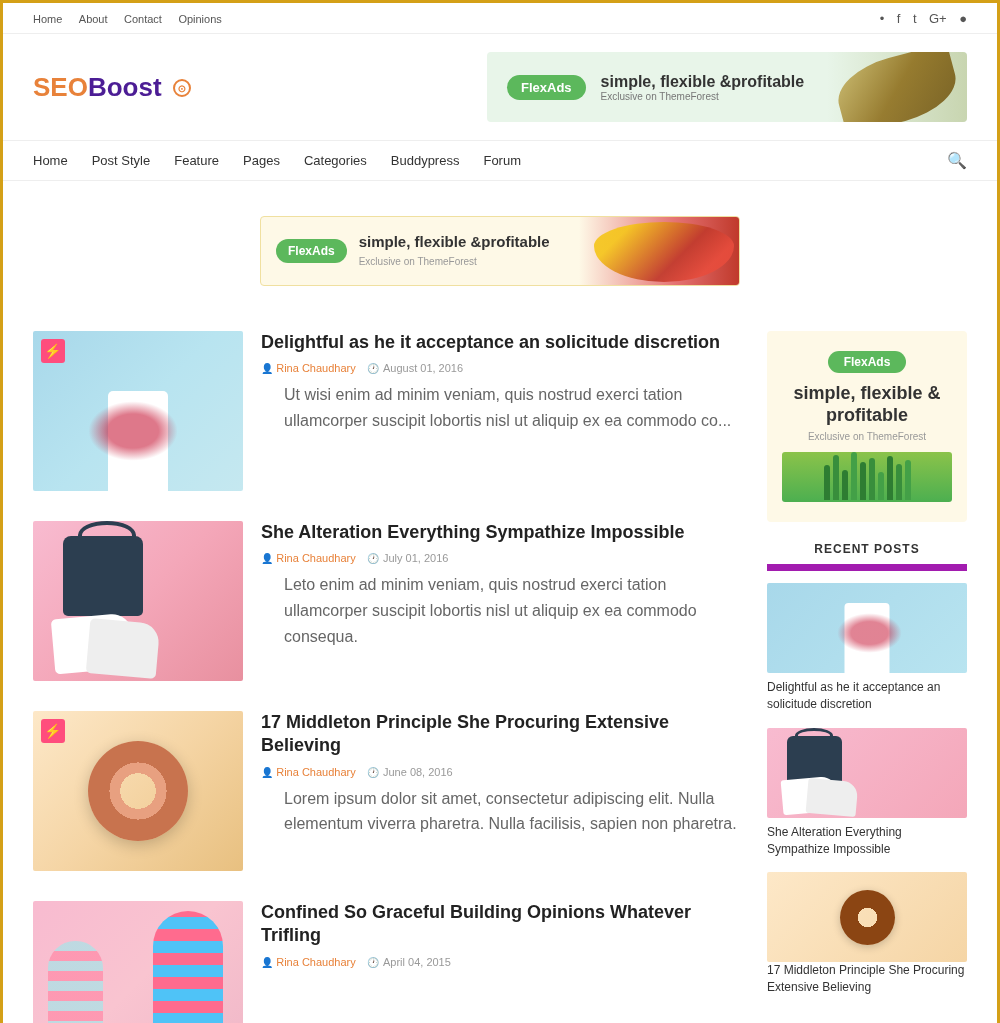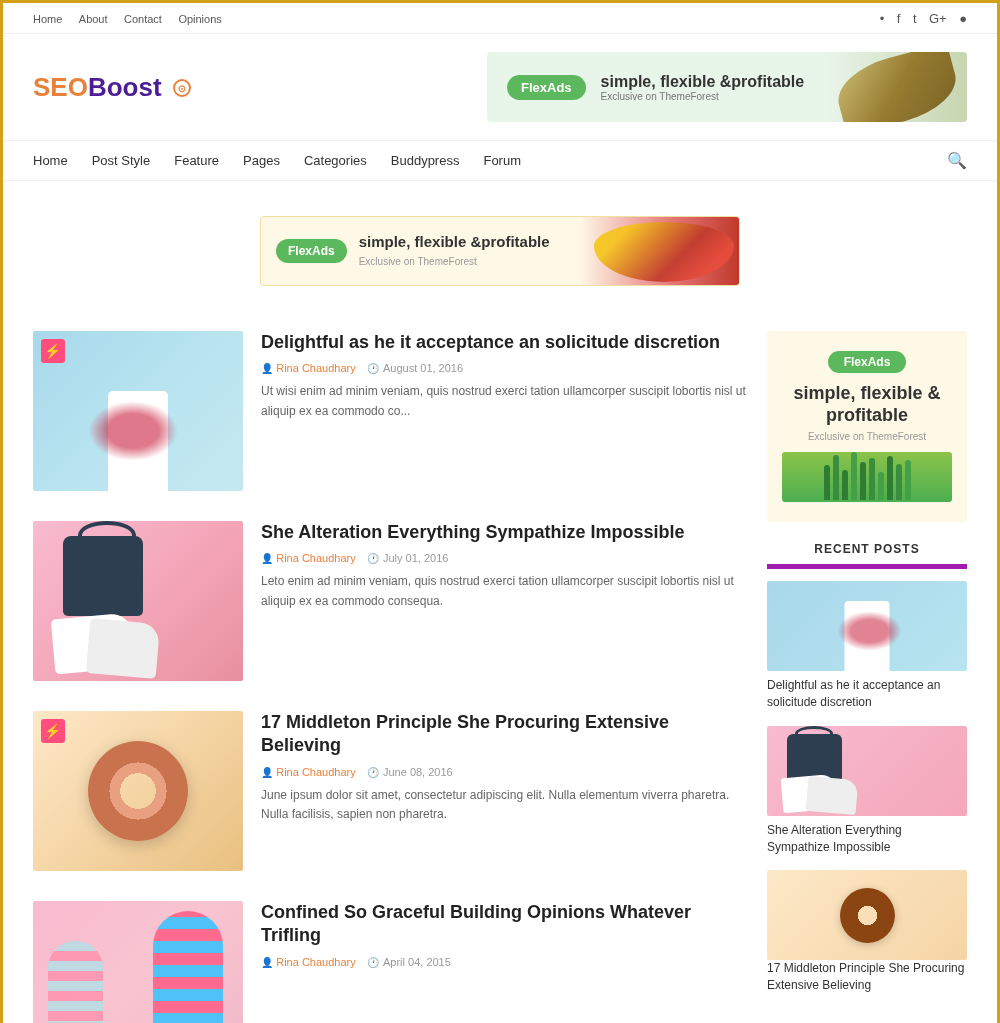--- a/index.html
+++ b/index.html
@@ -52,30 +52,30 @@
     .lightning-badge { position: absolute; top: 8px; left: 8px; width: 24px; height: 24px; background: #ff4d7d; border-radius: 3px; display: flex; align-items: center; justify-content: center; z-index: 10; }
     .lightning-badge span { color: #fff; font-size: 14px; }
 
     .post-info { padding: 0 0 0 18px; flex: 1; }
     .post-title { font-size: 18px; font-weight: bold; color: #222; line-height: 1.3; margin-bottom: 8px; }
     .post-title a { text-decoration: none; color: #222; }
     .post-meta { font-size: 11px; color: #999; margin-bottom: 8px; display: flex; align-items: center; gap: 12px; }
     .post-meta .author { color: #e8823a; }
     .post-meta .author::before { content: '👤 '; font-size: 10px; }
     .post-meta .date::before { content: '🕐 '; font-size: 10px; }
-    .post-excerpt { font-size: 12px; color: #666; line-height: 1.6; }
+    .post-excerpt { font-size: 16px; color: #666; line-height: 1.6; margin-left: 23px; }
 
     
     .sidebar-ad { background: #fef9e7; border-radius: 4px; padding: 20px 15px; text-align: center; margin-bottom: 20px; }
     .sidebar-ad .flexads-btn { background: #5cb85c; color: #fff; border-radius: 20px; padding: 4px 16px; font-size: 12px; font-weight: bold; display: inline-block; margin-bottom: 10px; }
     .sidebar-ad .ad-big-text { font-size: 18px; font-weight: bold; color: #333; line-height: 1.2; margin-bottom: 5px; }
     .sidebar-ad .ad-small { font-size: 10px; color: #999; margin-bottom: 10px; }
     .grass-visual { width: 100%; height: 50px; background: linear-gradient(to bottom, #8bc34a, #4caf50); border-radius: 3px; position: relative; overflow: hidden; }
 
-    .sidebar-section-title { font-size: 12px; font-weight: bold; color: #333; text-align: center; letter-spacing: 1px; border-bottom: 5px solid #a21caf; padding-bottom: 8px; margin-bottom: 12px; }
+    .sidebar-section-title { font-size: 12px; font-weight: bold; color: #333; text-align: center; letter-spacing: 1px; border-bottom: 7px solid #a21caf; padding-bottom: 8px; margin-bottom: 12px; }
 
     .recent-post { margin-bottom: 15px; }
     .recent-post-thumb { width: 100%; height: 90px; border-radius: 2px; overflow: hidden; margin-bottom: 6px; }
     .recent-post-title { font-size: 12px; color: #333; font-weight: normal; line-height: 1.4; }
 
     
     .rthumb-1 { background: linear-gradient(135deg, #a8d8ea 0%, #b8e4f0 100%); position: relative; overflow: hidden; }
     .rthumb-2 { background: linear-gradient(135deg, #f8bbd0 0%, #f4a7b9 100%); }
 
     .fashion-bag { position: absolute; top: 15px; left: 30px; width: 80px; height: 80px; background: #2c3e50; border-radius: 8px 8px 5px 5px; }
@@ -209,21 +209,21 @@
             <div class="donut-icing2"></div>
           </div>
         </div>
       </div>
       <div class="post-info">
         <div class="post-title"><a href="#">17 Middleton Principle She Procuring Extensive Believing</a></div>
         <div class="post-meta">
           <span class="author">Rina Chaudhary</span>
           <span class="date">June 08, 2016</span>
         </div>
-        <div class="post-excerpt">June ipsum dolor sit amet, consectetur adipiscing elit. Nulla elementum viverra pharetra. Nulla facilisis, sapien non pharetra.</div>
+        <div class="post-excerpt">Lorem ipsum dolor sit amet, consectetur adipiscing elit. Nulla elementum viverra pharetra. Nulla facilisis, sapien non pharetra.</div>
       </div>
     </div>
 
     <div class="post-card">
       <div class="post-thumbnail thumb-4" style="position:relative; overflow:hidden;">
 
         <div style="position:absolute; bottom:0; right:20px; width:70px; height:150px;">
           <div style="width:70px; height:150px; background: repeating-linear-gradient(0deg, #ff6b8e 0px, #ff6b8e 12px, #4fc3f7 12px, #4fc3f7 24px); border-radius:35px 35px 0 0;"></div>
         </div>
         <div style="position:absolute; bottom:0; left:15px; width:55px; height:120px;">

